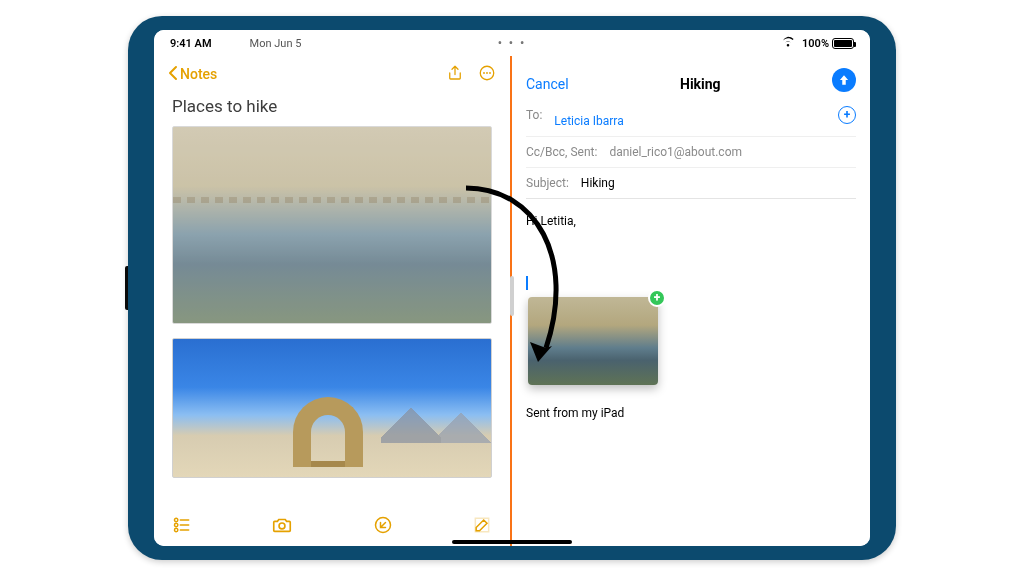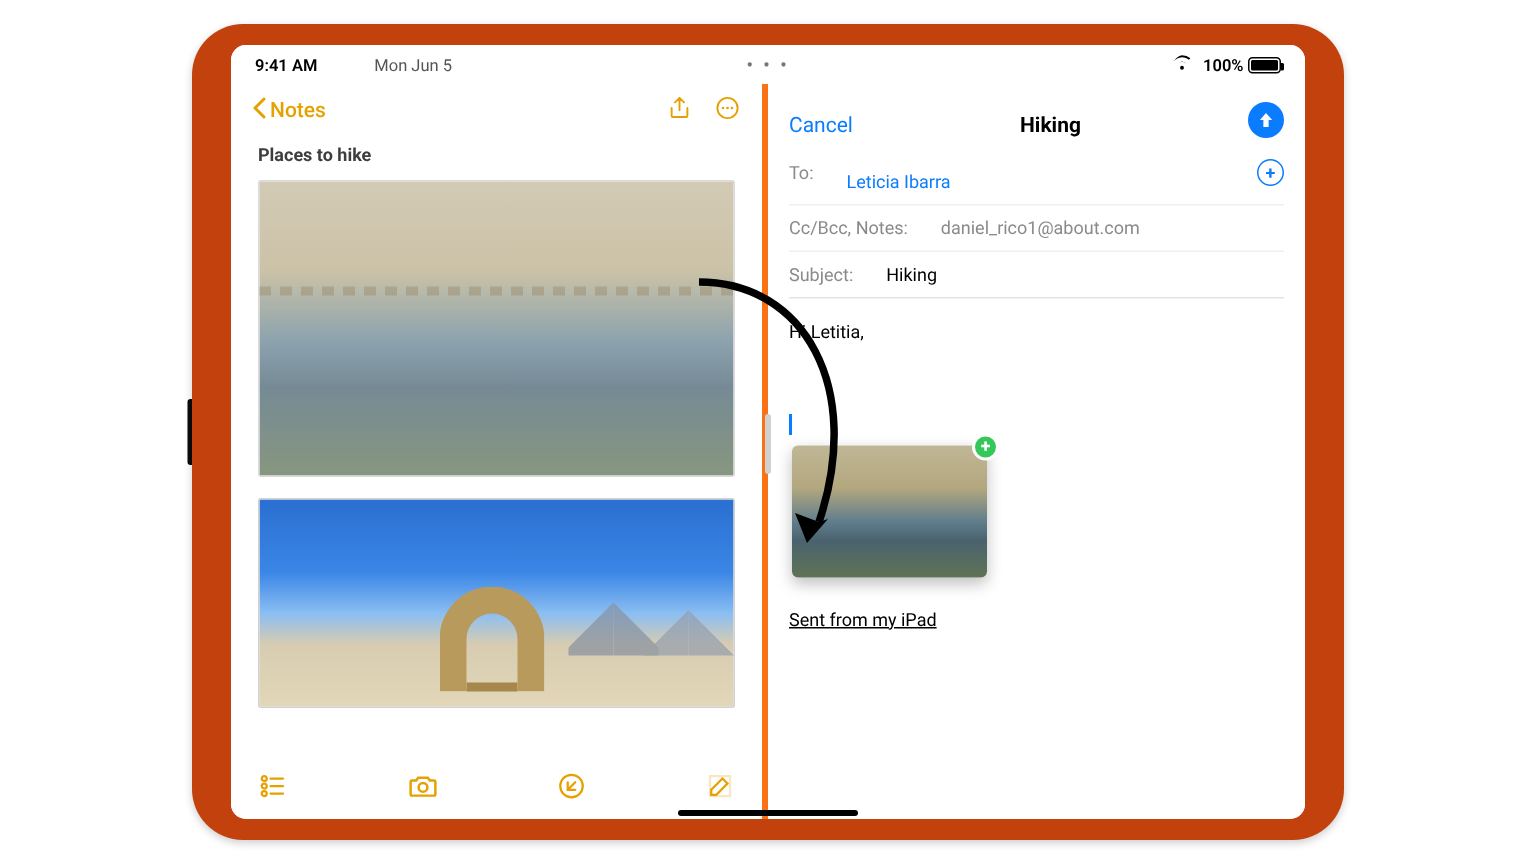--- a/index.html
+++ b/index.html
@@ -8,21 +8,21 @@
     background: #fff;
     font-family: -apple-system, BlinkMacSystemFont, "Segoe UI", Roboto, sans-serif;
     font-size: 13px;
     color: #000;
   }
   
   .ipad {
     position: absolute;
     left: 128px; top: 16px;
     width: 768px; height: 544px;
-    background: #c2410c;
+    background: #0c4a6e;
     border-radius: 34px;
     box-shadow: 0 2px 6px rgba(0,0,0,.2);
   }
   .ipad .side-btn {
     position: absolute;
     left: -3px; top: 250px;
     width: 3px; height: 44px;
     background: #0a0a0a; border-radius: 2px 0 0 2px;
   }
   .screen {
@@ -72,21 +72,21 @@
     flex: 1;
     display: flex;
     position: relative;
   }
   .pane-left, .pane-right {
     flex: 1 1 50%;
     display: flex; flex-direction: column;
     position: relative;
     background: #fff;
   }
-  .pane-left { border-right: 4px solid #f97316; }
+  .pane-left { border-right: 2px solid #f97316; }
   .divider-handle {
     position: absolute;
     left: 50%; transform: translateX(-50%);
     top: 220px;
     width: 4px; height: 40px;
     background: #d0d0d0;
     border-radius: 2px;
     z-index: 5;
   }
 
@@ -99,21 +99,21 @@
   .notes-back {
     display: flex; align-items: center; gap: 2px;
     color: #e5a100;
     font-size: 14px; font-weight: 500;
   }
   .notes-header .spacer { flex: 1; }
   .hdr-icon { color:#e5a100; }
   .hdr-icon + .hdr-icon { margin-left: 14px; }
   .notes-title {
     padding: 4px 18px 10px;
-    font-size: 12px; font-weight: 700;
+    font-size: 17px; font-weight: 400;
     color: #3d3d3d;
   }
   .notes-body {
     flex: 1;
     padding: 0 18px;
     overflow: hidden;
     display: flex; flex-direction: column; gap: 14px;
   }
   .photo {
     background: linear-gradient(#c7bda1 0%, #bfb492 30%, #6e8b9a 55%, #546e7c 70%, #6a7d60 100%);
@@ -163,21 +163,21 @@
     padding: 0 14px;
   }
   .mail-cancel { color: #0a7cff; font-size: 14px; }
   .mail-title  { flex:1; text-align:center; font-weight:700; font-size:14px; }
   .mail-send {
     width: 24px; height: 24px; border-radius: 50%;
     background: #0a7cff; display:flex; align-items:center; justify-content:center;
   }
   .mail-fields { padding: 2px 14px; font-size: 12px; }
   .mail-row {
-    display:flex; align-items:center; gap:22px;
+    display:flex; align-items:center; gap:12px;
     padding: 8px 0;
     border-bottom: 1px solid #efefef;
   }
   .mail-row:last-of-type { border-bottom: 0.5px solid #e4e4e4;}
   .mail-label { color:#8a8a8a; }
   .mail-recipient { color:#0a7cff;margin-top:12px; }
   .add-contact {
     margin-left:auto;
     width:18px;height:18px;border-radius:50%;
     border:1.5px solid #0a7cff;color:#0a7cff;
@@ -201,21 +201,21 @@
     border-radius: 4px;
     box-shadow: 0 4px 10px rgba(0,0,0,.25);
     margin: 4px 0 18px 2px;
   }
   .drop-plus {
     position: absolute; top:-8px; right:-8px;
     width:18px;height:18px;border-radius:50%;background:#34c759;
     color:#fff;display:flex;align-items:center;justify-content:center;
     font-size:12px;font-weight:800;border:2px solid #fff;
   }
-  .signature { margin-top: 8px; text-decoration: underline; }
+  .signature { margin-top: 8px; }
 
   
   .drag-arrow {
     position: absolute;
     left: 292px; top: 122px;
     width: 140px; height: 200px;
     pointer-events: none;
     z-index: 20;
   }
 
@@ -335,21 +335,21 @@
               </svg>
           </span>
         </div>
         <div class="mail-fields">
           <div class="mail-row">
             <span class="mail-label">To:</span>
             <span class="mail-recipient">Leticia Ibarra</span>
             <span class="add-contact">+</span>
           </div>
           <div class="mail-row">
-            <span class="mail-label">Cc/Bcc, Notes:</span>
+            <span class="mail-label">Cc/Bcc, Sent:</span>
             <span class="mail-label">daniel_rico1@about.com</span>
           </div>
           <div class="mail-row">
             <span class="mail-label">Subject:</span>
             <span>Hiking</span>
           </div>
         </div>
         <div class="mail-body">
           <div>Hi Letitia,</div>
           <br>

